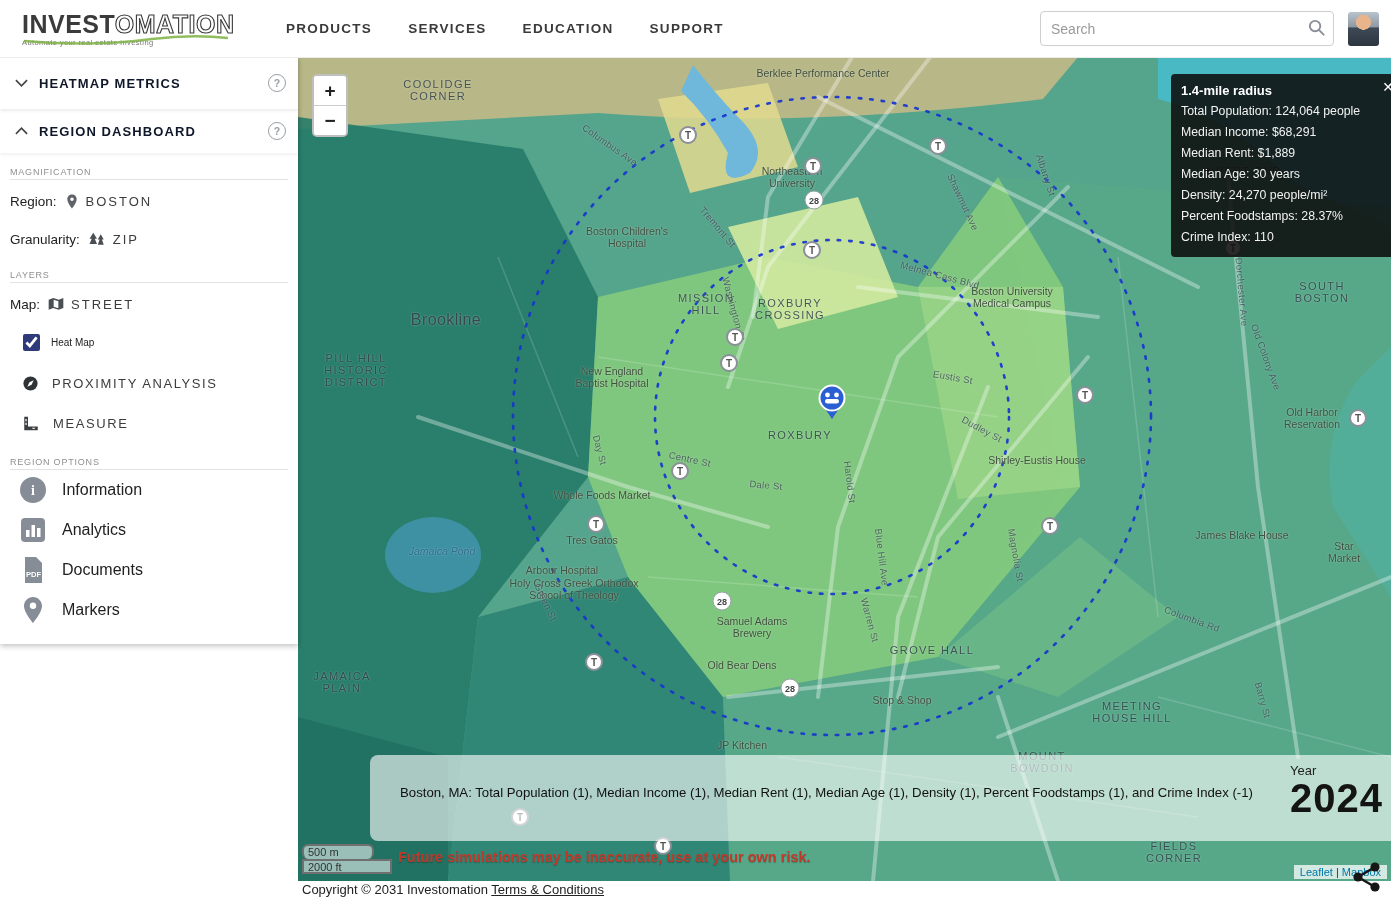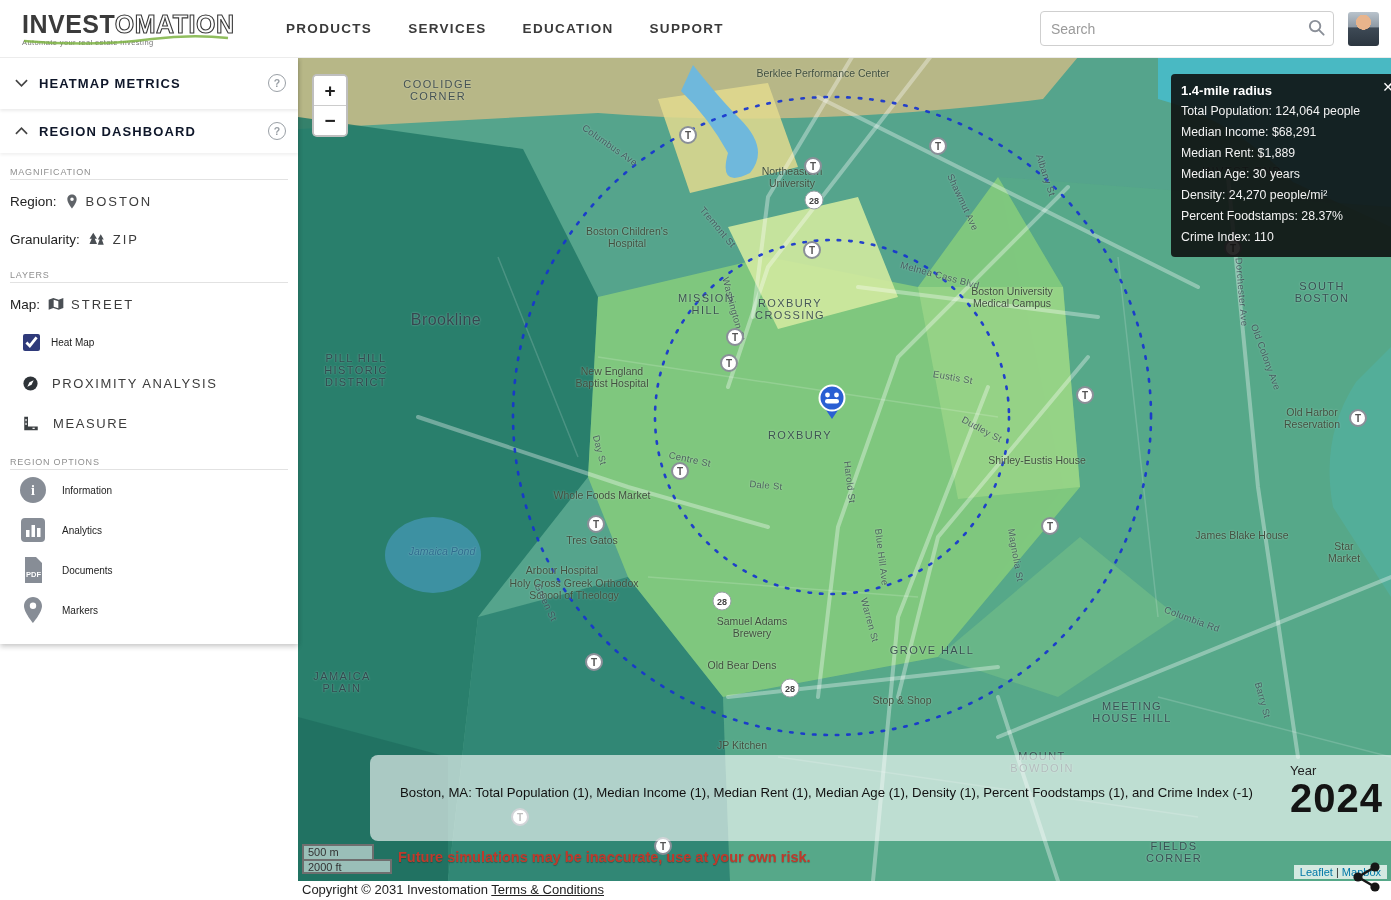--- a/index.html
+++ b/index.html
@@ -41,21 +41,21 @@
   .kv-row{display:flex;align-items:center;gap:8px;height:34px;padding-left:10px;margin-top:4px;}
   .kv-lbl{font-size:13.5px;color:#222;}
   .kv-val{display:flex;align-items:center;gap:7px;cursor:pointer;}
   .kv-val span{font-size:13px;letter-spacing:2px;color:#3c3c3c;}
   .chk-row{display:flex;align-items:center;gap:11px;height:42px;padding-left:23px;cursor:pointer;}
   .chk-row input{width:17px;height:17px;accent-color:#2f3a7a;cursor:pointer;margin:0;}
   .chk-lbl{font-size:10px;color:#222;}
   .tool-row{display:flex;align-items:center;gap:13px;height:40px;padding-left:22px;cursor:pointer;}
   .tool-lbl{font-size:13px;font-weight:500;letter-spacing:1.6px;color:#3c3c3c;}
   .opt-row{display:flex;align-items:center;gap:14px;height:40px;padding-left:18px;cursor:pointer;}
-  .opt-lbl{font-size:10px;color:#222;}
+  .opt-lbl{font-size:16px;color:#222;}
 
   
   .map{position:absolute;top:57px;left:298px;width:1093px;height:824px;overflow:hidden;
        background:#55a48c;z-index:10;cursor:grab;}
   .map svg.base{position:absolute;left:0;top:0;}
   .labels-layer{position:absolute;left:0;top:0;width:100%;height:100%;pointer-events:none;}
   .mlabel{position:absolute;transform:translate(-50%,-50%);white-space:pre-line;text-align:center;
           text-shadow:0 0 2px rgba(255,255,255,.45);}
   .mlabel.area{font-size:11px;letter-spacing:1.4px;color:rgba(43,60,68,.85);}
   .mlabel.city{font-size:16px;letter-spacing:.4px;color:rgba(50,64,74,.92);}
@@ -87,21 +87,21 @@
   .year-block{position:absolute;right:8px;top:8px;text-align:left;}
   .year-lbl{font-size:13px;color:#222;}
   .year-val{font-size:40px;font-weight:700;color:#141414;line-height:40px;letter-spacing:1px;}
 
   .warning{position:absolute;left:100px;top:792px;font-size:14.5px;font-weight:700;color:#c0392b;
            z-index:6;text-shadow:0 1px 1px rgba(0,0,0,.25);}
 
   .scale{position:absolute;left:4px;top:787px;z-index:6;font-size:11px;color:#333;}
   .scale .bar{background:rgba(255,255,255,.55);border:2px solid #6f6f6f;height:15px;line-height:13px;
               padding:0 4px;box-sizing:border-box;white-space:nowrap;}
-  .scale .bar.m{width:72px;border-bottom:none;}
+  .scale .bar.m{width:72px;border-bottom:none;border-radius:6px;}
   .scale .bar.ft{width:90px;margin-top:0;}
 
   .attrib{position:absolute;right:4px;bottom:2px;background:rgba(255,255,255,.75);padding:1px 6px;
           font-size:11px;color:#333;z-index:6;}
   .attrib a{color:#0078A8;text-decoration:none;cursor:pointer;}
 
   .share{position:absolute;left:1350px;top:860px;z-index:50;cursor:pointer;}
 
   
   .footer{position:absolute;left:0;bottom:0;width:1391px;height:19px;background:#fff;z-index:40;

